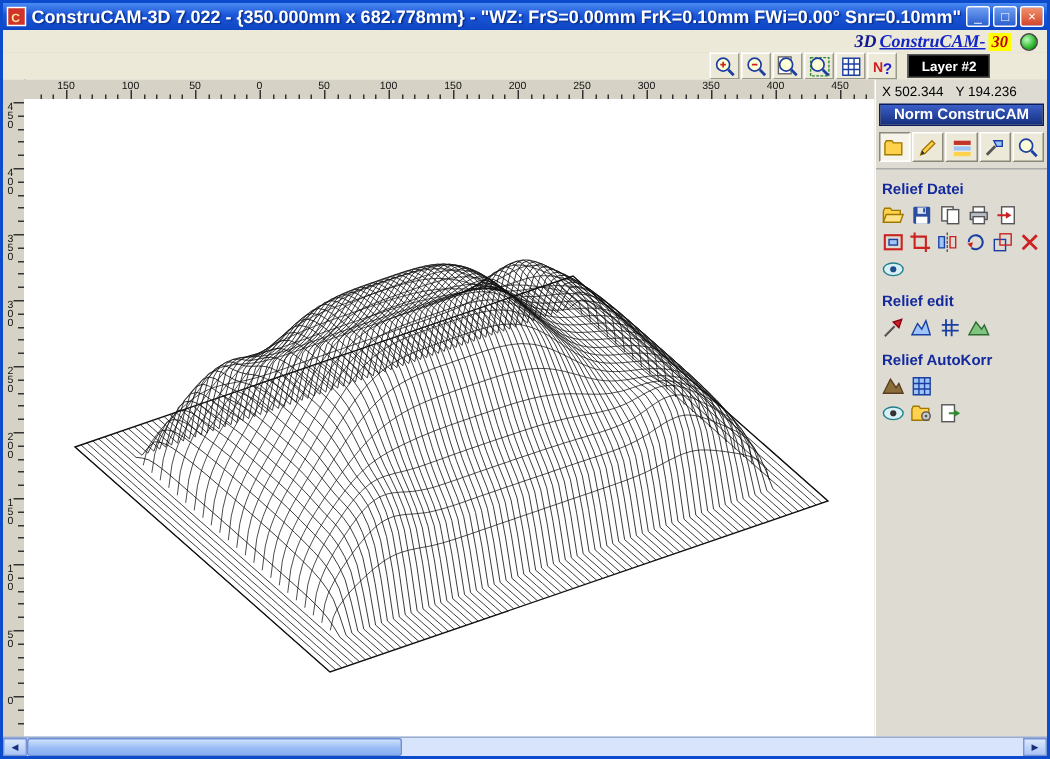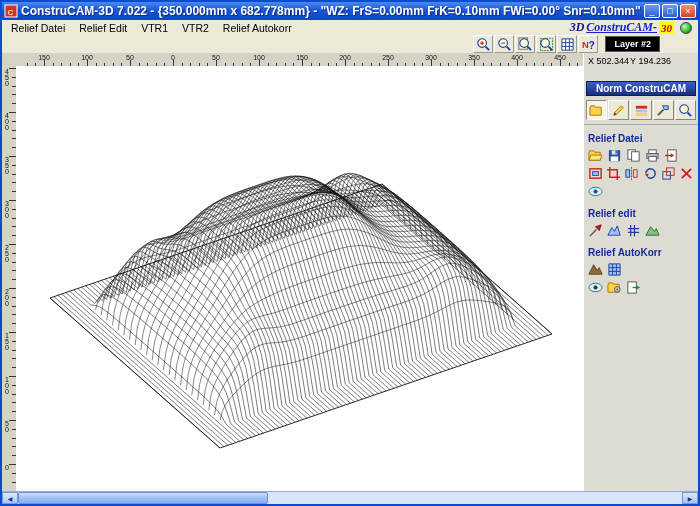--- a/index.html
+++ b/index.html
@@ -47,21 +47,21 @@
     border-right:1px solid #777;overflow:hidden;}
   .draw{position:absolute;left:14px;top:13px;right:0;bottom:0;background:#fff;overflow:hidden;}
   .draw svg{display:block;width:100%;height:100%;}
   .tickt{position:absolute;bottom:0;width:1px;background:#333;}
   .tlabel{position:absolute;top:1px;font-size:7px;color:#111;transform:translateX(-50%);}
   .tickl{position:absolute;right:0;height:1px;background:#333;}
   .llabel{position:absolute;left:3px;font-size:7px;line-height:6px;white-space:pre;color:#111;}
   
   .panel{position:absolute;right:0;top:0;width:115px;bottom:0;background:#dedbd2;
     border-left:1px solid #fff;box-sizing:border-box;}
-  .coords{display:flex;gap:1px;font-size:9px;padding:3px 4px 14px;color:#000;}
+  .coords{display:flex;gap:8px;font-size:9px;padding:3px 4px 2px;color:#000;}
   .ptitle{margin:1px 2px;background:linear-gradient(180deg,#3a5fc8,#16307e);color:#fff;
     font-size:10px;font-weight:bold;text-align:center;padding:1px 0;border:1px solid #0a1c5a;}
   .tabs{display:flex;gap:1px;padding:3px 2px 4px;border-bottom:1px solid #aaa;}
   .tab{width:20px;height:18px;border:1px solid;border-color:#fff #8a8878 #8a8878 #fff;
     background:#ece9d8;display:flex;align-items:center;justify-content:center;padding:0;}
   .tab.active{border-color:#8a8878 #fff #fff #8a8878;background:#f6f4ea;}
   .seclabel{color:#132a9e;font-weight:bold;font-size:10px;padding:8px 4px 2px;}
   .icorow{display:flex;gap:2px;padding:1px 3px;}
   .ico{width:17px;height:16px;display:flex;align-items:center;justify-content:center;}
   
@@ -88,21 +88,20 @@
     </span>
     <span class="title">ConstruCAM-3D 7.022 - {350.000mm x 682.778mm} - "WZ: FrS=0.00mm FrK=0.10mm FWi=0.00° Snr=0.10mm"</span>
     <span class="winbtns">
       <button class="wbtn">_</button>
       <button class="wbtn">□</button>
       <button class="wbtn close">×</button>
     </span>
   </div>
 
   <div class="menubar">
-    <span id="menu-items"><span class="menu-item">Relief Datei</span><span class="menu-item">Relief Edit</span><span class="menu-item">VTR1</span><span class="menu-item">VTR2</span><span class="menu-item">Relief Autokorr</span></span>
     <span class="brand">
       <span class="brand-3d">3D</span>
       <span class="brand-name">ConstruCAM-</span>
       <span class="brand-num">30</span>
     </span>
     <span class="led"></span>
   </div>
 
   <div class="toolbar">
     <span id="toolbar-icons" style="display:inline-flex;gap:1px;">

